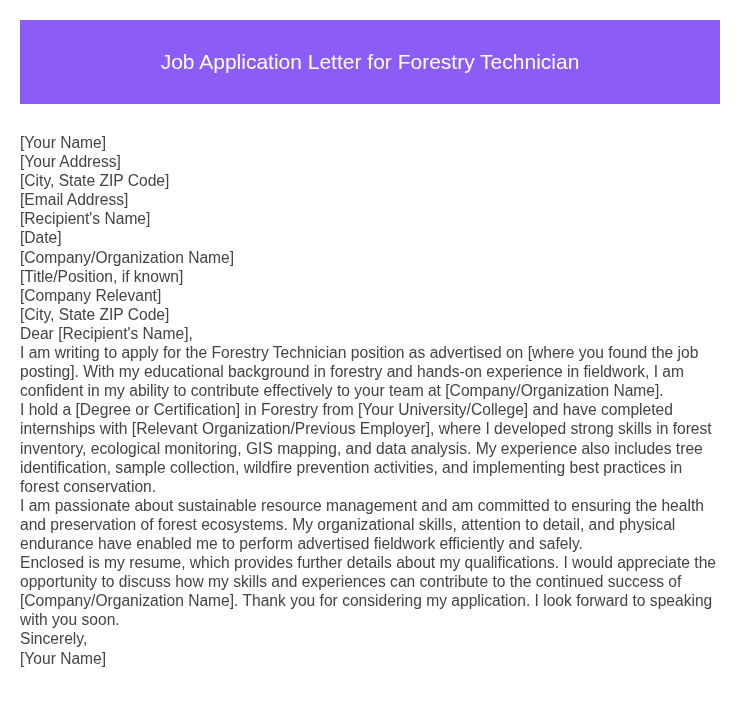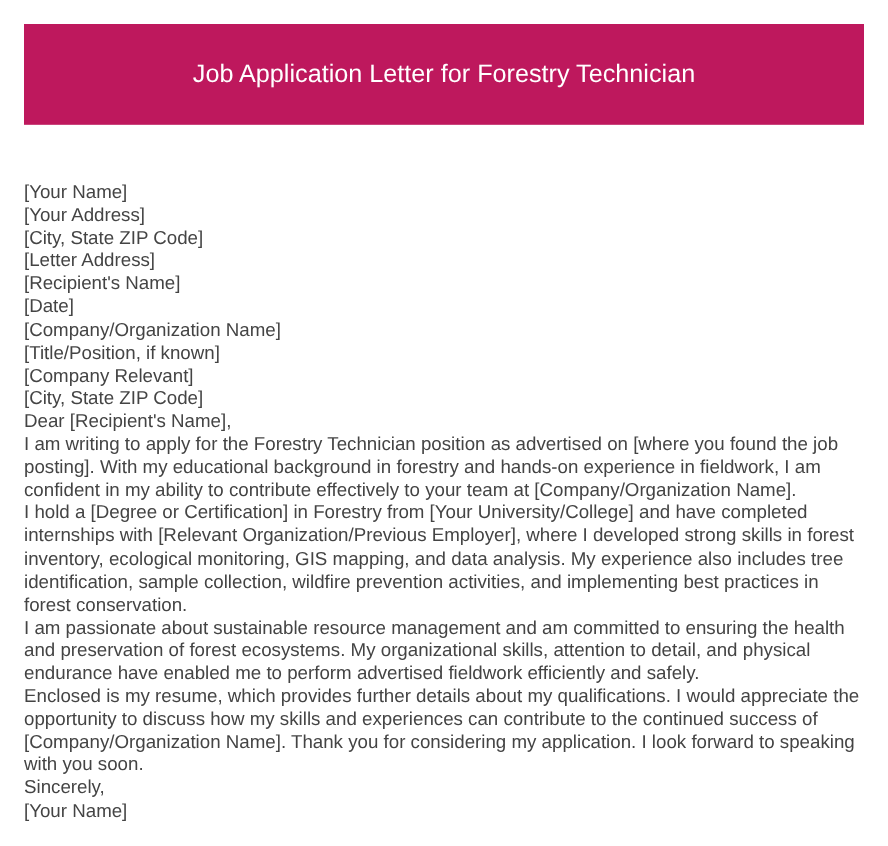--- a/index.html
+++ b/index.html
@@ -13,36 +13,36 @@
       position: relative;
       overflow: hidden;
       font-family: "Liberation Sans", "DejaVu Sans", sans-serif;
     }
     .header {
       position: absolute;
       left: 20px;
       top: 20px;
       width: 700px;
       height: 84px;
-      background: #be185d;
+      background: #8b5cf6;
       display: flex;
       align-items: center;
       justify-content: center;
     }
     .header-title {
       color: #ffffff;
       font-size: 21px;
       font-weight: normal;
       letter-spacing: 0px;
       margin: 0;
     }
     .letter {
       position: absolute;
       left: 20px;
-      top: 151px;
+      top: 133px;
       width: 702px;
       color: #444444;
       font-size: 15.6px;
       line-height: 19.1px;
     }
     .letter p {
       margin: 0;
       padding: 0;
     }
   </style>
@@ -50,21 +50,21 @@
 <body>
 
 <div class="header">
   <h1 class="header-title">Job Application Letter for Forestry Technician</h1>
 </div>
 
 <div class="letter">
   <p>[Your Name]</p>
   <p>[Your Address]</p>
   <p>[City, State ZIP Code]</p>
-  <p>[Letter Address]</p>
+  <p>[Email Address]</p>
   <p>[Recipient's Name]</p>
   <p>[Date]</p>
   <p>[Company/Organization Name]</p>
   <p>[Title/Position, if known]</p>
   <p>[Company Relevant]</p>
   <p>[City, State ZIP Code]</p>
   <p>Dear [Recipient's Name],</p>
   <p>I am writing to apply for the Forestry Technician position as advertised on [where you found the job posting]. With my educational background in forestry and hands-on experience in fieldwork, I am confident in my ability to contribute effectively to your team at [Company/Organization Name].</p>
   <p>I hold a [Degree or Certification] in Forestry from [Your University/College] and have completed internships with [Relevant Organization/Previous Employer], where I developed strong skills in forest inventory, ecological monitoring, GIS mapping, and data analysis. My experience also includes tree identification, sample collection, wildfire prevention activities, and implementing best practices in forest conservation.</p>
   <p>I am passionate about sustainable resource management and am committed to ensuring the health and preservation of forest ecosystems. My organizational skills, attention to detail, and physical endurance have enabled me to perform advertised fieldwork efficiently and safely.</p>

